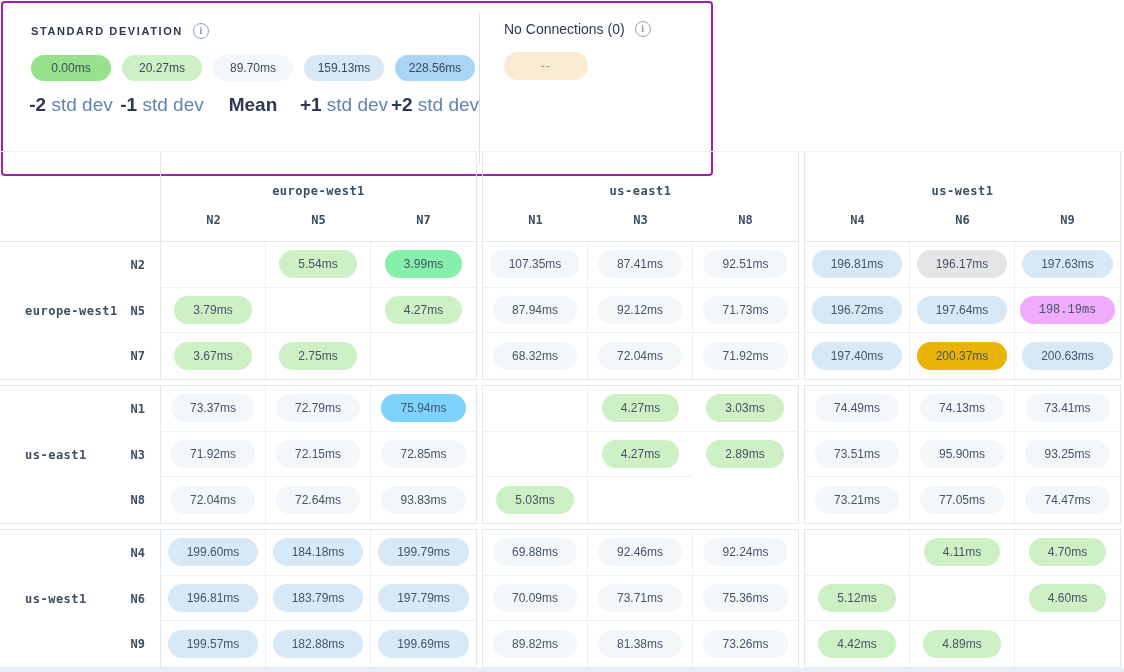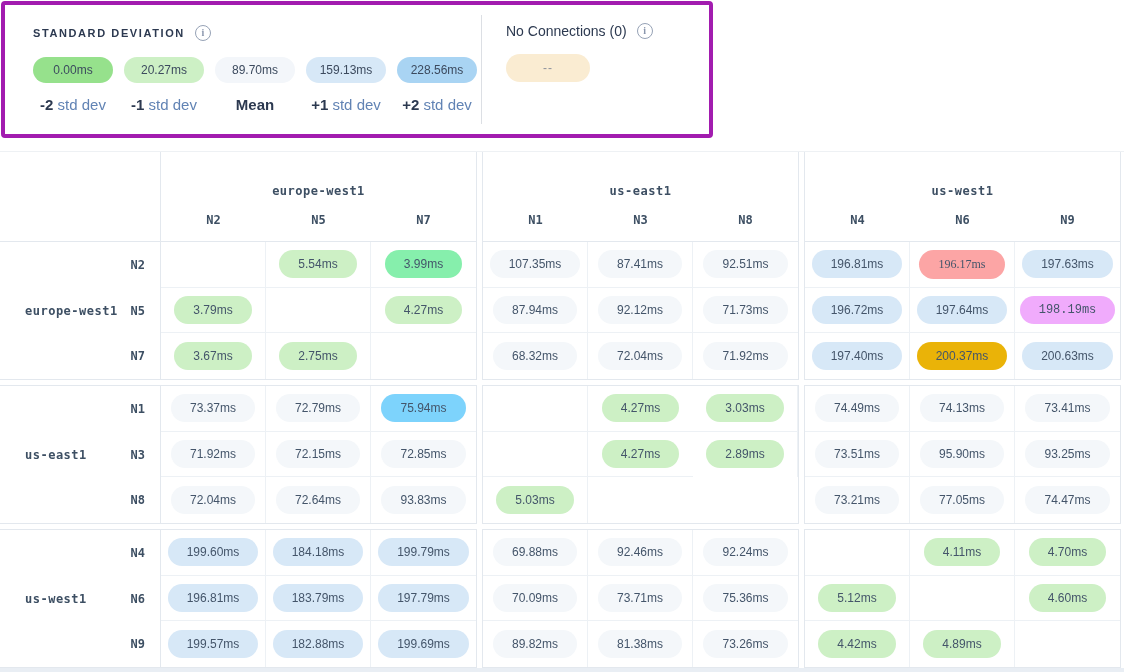--- a/index.html
+++ b/index.html
@@ -4,43 +4,43 @@
 <style>
   * { box-sizing: border-box; }
   html,body { margin:0; padding:0; }
   body {
     width:1124px; height:672px; position:relative; overflow:hidden;
     background:#ffffff; font-family:"Liberation Sans", sans-serif;
   }
 
   
   .legend-card {
-    position:absolute; left:1px; top:1px; width:712px; height:137px;
-    background:#fff; border:4px solid #a21caf; border-radius:4px;
+    position:absolute; left:1px; top:1px; width:712px; height:175px;
+    background:#fff; border:2px solid #a21caf; border-radius:4px;
     display:flex;
   }
   .legend-left { padding:20px 0 0 28px; width:462px; }
   .title-row { display:flex; align-items:center; gap:10px; }
   .legend-title {
     font-size:11px; font-weight:bold; letter-spacing:1.6px; color:#2c3950;
   }
   .info-icon {
     width:16px; height:16px; border:1px solid #96a2b6; border-radius:50%;
     color:#8a96ad; font-size:10px; line-height:14px; text-align:center;
     font-family:"Liberation Serif", serif; font-weight:bold; cursor:pointer;
     display:inline-block; flex:0 0 auto;
   }
   .stops-row { display:flex; gap:11px; margin-top:16px; }
   .stop { width:80px; display:flex; flex-direction:column; align-items:center; }
   .stop-pill {
     width:80px; height:26px; border-radius:13px;
     display:flex; align-items:center; justify-content:center;
     font-size:12px; color:#3c4a5e;
   }
-  .stop-label { margin-top:13px; font-size:15px; white-space:nowrap; color:#6183b4; }
+  .stop-label { margin-top:13px; font-size:19px; white-space:nowrap; color:#6183b4; }
   .stop-label b { color:#2c3950; }
   .legend-divider { width:1px; background:#dcdfe4; margin:10px 0 10px 14px; }
   .legend-right { padding:18px 0 0 24px; }
   .nc-row { display:flex; align-items:center; gap:10px; font-size:14px; color:#2c3950; }
   .nc-pill {
     margin-top:15px; width:84px; height:28px; border-radius:14px;
     display:flex; align-items:center; justify-content:center;
     font-size:12px; letter-spacing:1px; color:#8d929c;
   }
 
@@ -221,21 +221,21 @@
           </div>
           <div class="mx-cell lc lr">
             <span class="cpill" style="background: rgb(244, 247, 250);">71.92ms</span>
           </div>
         </div>
         <div class="mx-bandgroup">
           <div class="mx-cell">
             <span class="cpill" style="background: rgb(215, 232, 247);">196.81ms</span>
           </div>
           <div class="mx-cell">
-            <span class="cpill" style="background: #fca5a5; font-family: Liberation Serif, serif;">196.17ms</span>
+            <span class="cpill" style="background: #e5e5e5;">196.17ms</span>
           </div>
           <div class="mx-cell lc">
             <span class="cpill" style="background: rgb(215, 232, 247);">197.63ms</span>
           </div>
           <div class="mx-cell">
             <span class="cpill" style="background: rgb(215, 232, 247);">196.72ms</span>
           </div>
           <div class="mx-cell">
             <span class="cpill" style="background: rgb(215, 232, 247);">197.64ms</span>
           </div>

